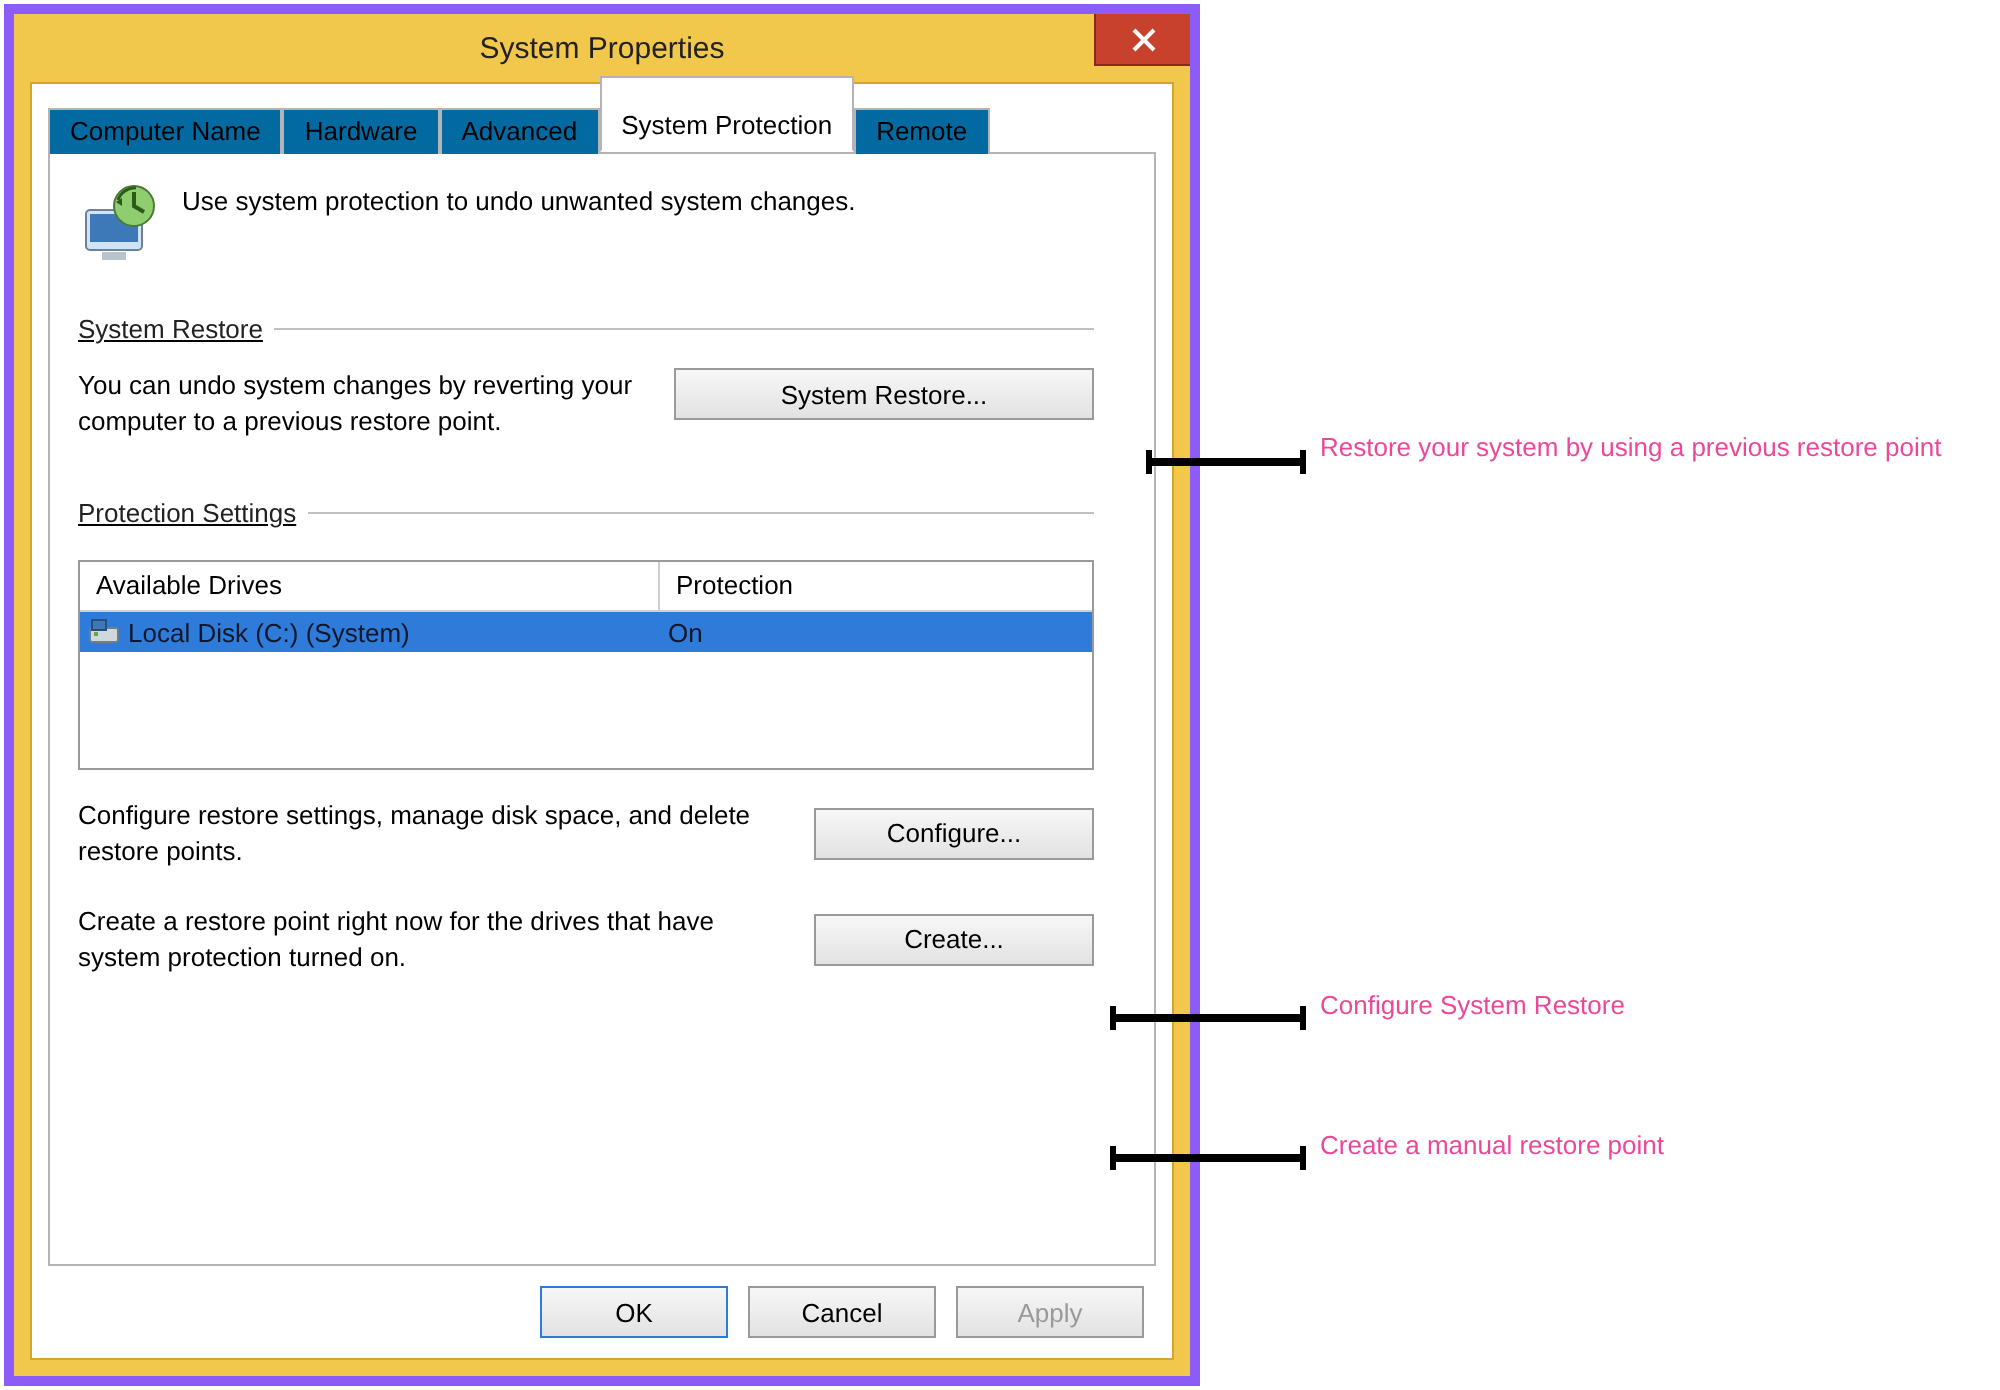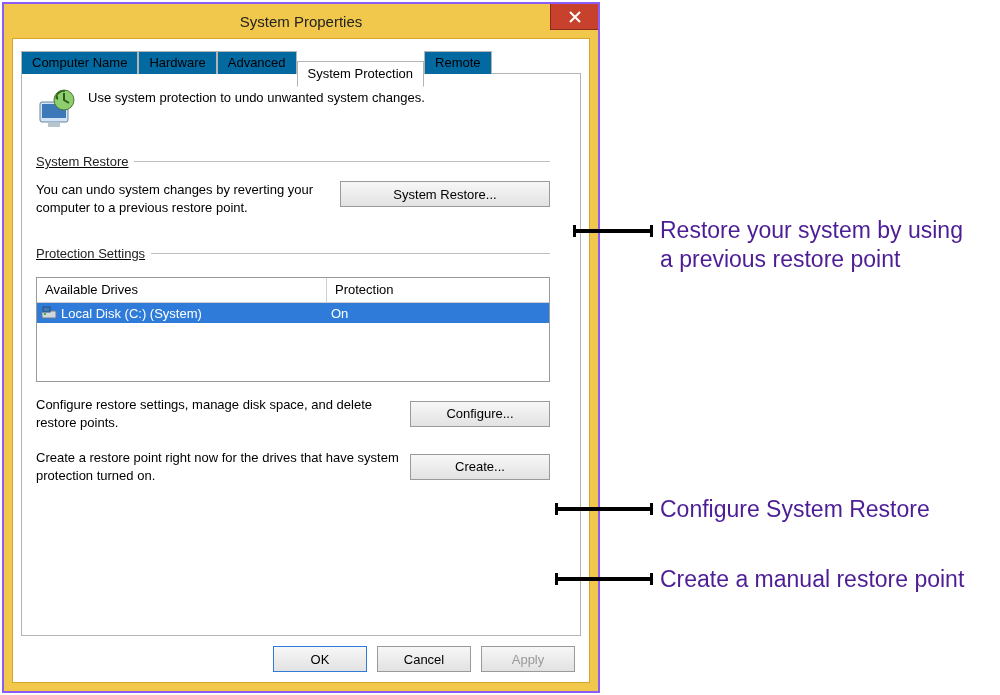--- a/index.html
+++ b/index.html
@@ -9,21 +9,21 @@
     font-size: 13px;
     background: #fff;
     width: 1000px;
     height: 695px;
     position: relative;
   }
   .window {
     position: absolute;
     left: 2px; top: 2px;
     width: 598px; height: 691px;
-    border: 2px solid #8b5cf6;
+    border: 5px solid #8b5cf6;
     background: #f1c84c;
     display: flex;
     flex-direction: column;
   }
   .titlebar {
     height: 34px;
     display: flex;
     align-items: center;
     justify-content: center;
     position: relative;
@@ -69,22 +69,22 @@
     font-size: 13px;
     margin-right: 0;
     cursor: pointer;
     position: relative;
     top: 1px;
   }
   .tab.active {
     background: #fff;
     border-bottom: 1px solid #fff;
     z-index: 2;
-    top: 14px;
-    padding-top: 4px;
+    top: 0;
+    padding-top: 16px;
     padding-bottom: 5px;
   }
   .tab-body {
     border: 1px solid #b4b4b4;
     background: #fff;
     padding: 14px 30px 12px 14px;
     flex: 1;
     display: flex;
     flex-direction: column;
   }
@@ -151,21 +151,21 @@
     padding: 4px 8px 5px 8px;
     border-right: 1px solid #d0d0d0;
   }
   .drives-header .col:last-child { border-right: none; }
   .col-drive { width: 290px; }
   .col-prot  { flex: 1; }
   .drive-row {
     display: flex;
     align-items: center;
     background: #2f7bd9;
-    color: #ffffff;
+    color: #0f172a;
     font-size: 13px;
     height: 20px;
   }
   .drive-row .cell { padding: 2px 6px 2px 4px; display: flex; align-items: center; gap: 4px; }
   .drive-row .cell.col-drive { width: 290px; }
   .drive-row .cell.col-prot  { flex: 1; }
   .drives-body { background: #fff; height: 78px; }
   .drive-glyph { flex: none; }
   .cfg-row {
     display: flex;
@@ -185,22 +185,22 @@
     justify-content: flex-end;
     margin-top: 10px;
     padding-right: 6px;
   }
   .footer-btns .win-btn { min-width: 94px; }
   .ok-btn { border: 1px solid #2f7bd9; }
 
   
   .callout-label {
     position: absolute;
-    font-size: 23px;
-    color: #4c1d95;
+    font-size: 13px;
+    color: #ec4899;
     line-height: 1.25;
   }
   .callout-line {
     position: absolute;
     height: 4px;
     background: #000;
   }
   .callout-line::before,
   .callout-line::after {
     content: "";

